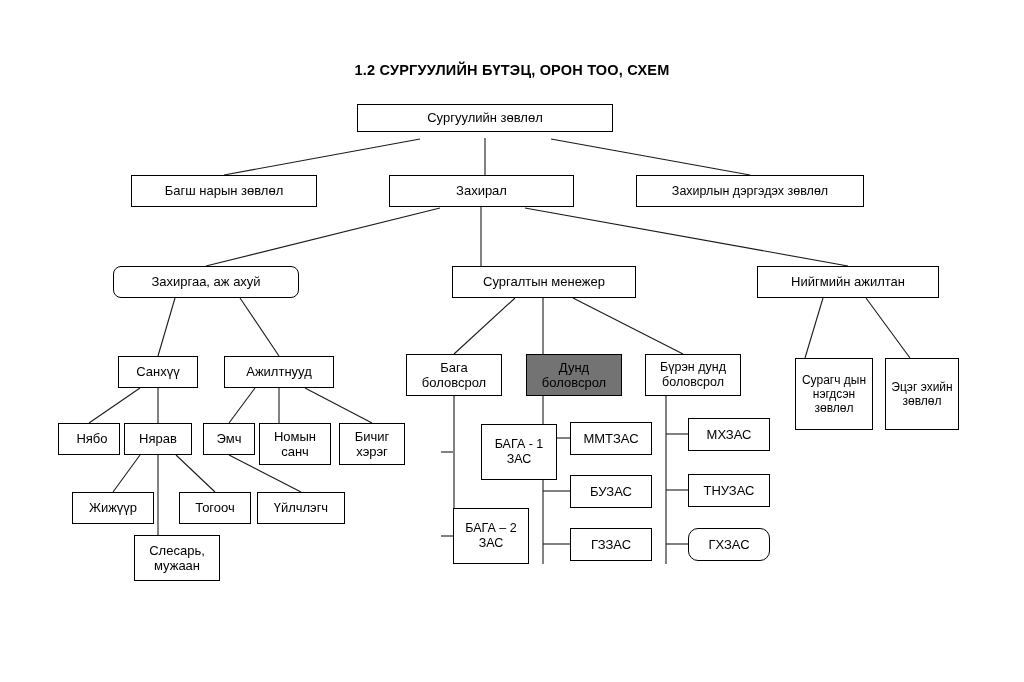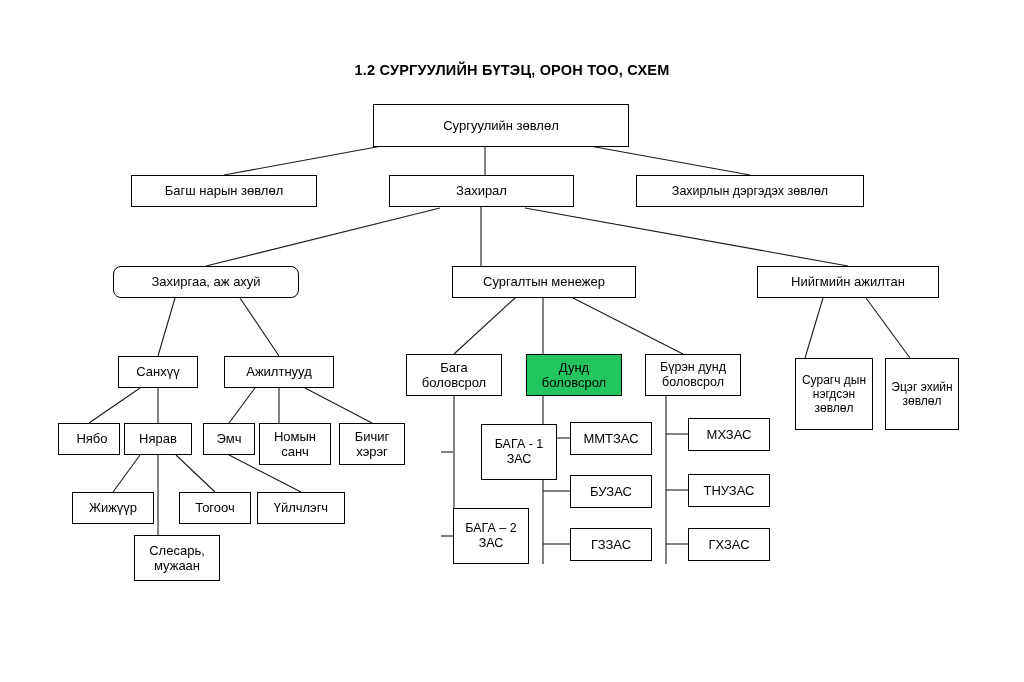--- a/index.html
+++ b/index.html
@@ -91,21 +91,21 @@
       <line x1="543" y1="438" x2="570" y2="438" stroke="#1a1a1a"></line>
       <line x1="543" y1="491" x2="570" y2="491" stroke="#1a1a1a"></line>
       <line x1="543" y1="544" x2="570" y2="544" stroke="#1a1a1a"></line>
       <line x1="666" y1="396" x2="666" y2="564" stroke="#1a1a1a"></line>
       <line x1="666" y1="434" x2="688" y2="434" stroke="#1a1a1a"></line>
       <line x1="666" y1="490" x2="688" y2="490" stroke="#1a1a1a"></line>
       <line x1="666" y1="544" x2="688" y2="544" stroke="#1a1a1a"></line>
     </svg>
 
   <div id="nodes">
-      <div class="node" style="left: 357px; top: 104px; width: 256px; height: 43px; border-color: rgb(0, 0, 0); background: rgb(255, 255, 255); margin-left: 16px;">
+      <div class="node" style="left: 357px; top: 104px; width: 256px; height: 28px; border-color: rgb(0, 0, 0); background: rgb(255, 255, 255);">
         <span>Сургуулийн зөвлөл</span>
       </div>
       <div class="node" style="left: 131px; top: 175px; width: 186px; height: 32px; border-color: rgb(0, 0, 0); background: rgb(255, 255, 255);">
         <span>Багш нарын зөвлөл</span>
       </div>
       <div class="node" style="left: 389px; top: 175px; width: 185px; height: 32px; border-color: rgb(0, 0, 0); background: rgb(255, 255, 255);">
         <span>Захирал</span>
       </div>
       <div class="node small" style="left: 636px; top: 175px; width: 228px; height: 32px; border-color: rgb(0, 0, 0); background: rgb(255, 255, 255);">
         <span>Захирлын дэргэдэх зөвлөл</span>
@@ -121,21 +121,21 @@
       </div>
       <div class="node" style="left: 118px; top: 356px; width: 80px; height: 32px; border-color: rgb(0, 0, 0); background: rgb(255, 255, 255);">
         <span>Санхүү</span>
       </div>
       <div class="node" style="left: 224px; top: 356px; width: 110px; height: 32px; border-color: rgb(0, 0, 0); background: rgb(255, 255, 255);">
         <span>Ажилтнууд</span>
       </div>
       <div class="node" style="left: 406px; top: 354px; width: 96px; height: 42px; border-color: rgb(0, 0, 0); background: rgb(255, 255, 255);">
         <span>Бага боловсрол</span>
       </div>
-      <div class="node" style="left: 526px; top: 354px; width: 96px; height: 42px; border-color: rgb(0, 0, 0); background: #22c55e;">
+      <div class="node" style="left: 526px; top: 354px; width: 96px; height: 42px; border-color: rgb(0, 0, 0); background: #737373;">
         <span>Дунд боловсрол</span>
       </div>
       <div class="node small" style="left: 645px; top: 354px; width: 96px; height: 42px; border-color: rgb(0, 0, 0); background: rgb(255, 255, 255);">
         <span>Бүрэн дунд боловсрол</span>
       </div>
       <div class="node small tiny" style="left: 795px; top: 358px; width: 78px; height: 72px; border-color: rgb(0, 0, 0); background: rgb(255, 255, 255);">
         <span>Сурагч дын нэгдсэн зөвлөл</span>
       </div>
       <div class="node small tiny" style="left: 885px; top: 358px; width: 74px; height: 72px; border-color: rgb(0, 0, 0); background: rgb(255, 255, 255);">
         <span>Эцэг эхийн зөвлөл</span>
@@ -181,18 +181,18 @@
       </div>
       <div class="node" style="left: 570px; top: 528px; width: 82px; height: 33px; border-color: rgb(0, 0, 0); background: rgb(255, 255, 255);">
         <span>ГЗЗАС</span>
       </div>
       <div class="node" style="left: 688px; top: 418px; width: 82px; height: 33px; border-color: rgb(0, 0, 0); background: rgb(255, 255, 255);">
         <span>МХЗАС</span>
       </div>
       <div class="node" style="left: 688px; top: 474px; width: 82px; height: 33px; border-color: rgb(0, 0, 0); background: rgb(255, 255, 255);">
         <span>ТНУЗАС</span>
       </div>
-      <div class="node" style="left: 688px; top: 528px; width: 82px; height: 33px; border-color: rgb(0, 0, 0); background: rgb(255, 255, 255);">
+      <div class="node" style="left: 688px; top: 528px; width: 82px; height: 33px; border-color: rgb(0, 0, 0); background: rgb(255, 255, 255); border-radius: 10px;">
         <span>ГХЗАС</span>
       </div>
     </div>
 
 </div>
 
 </body></html>

